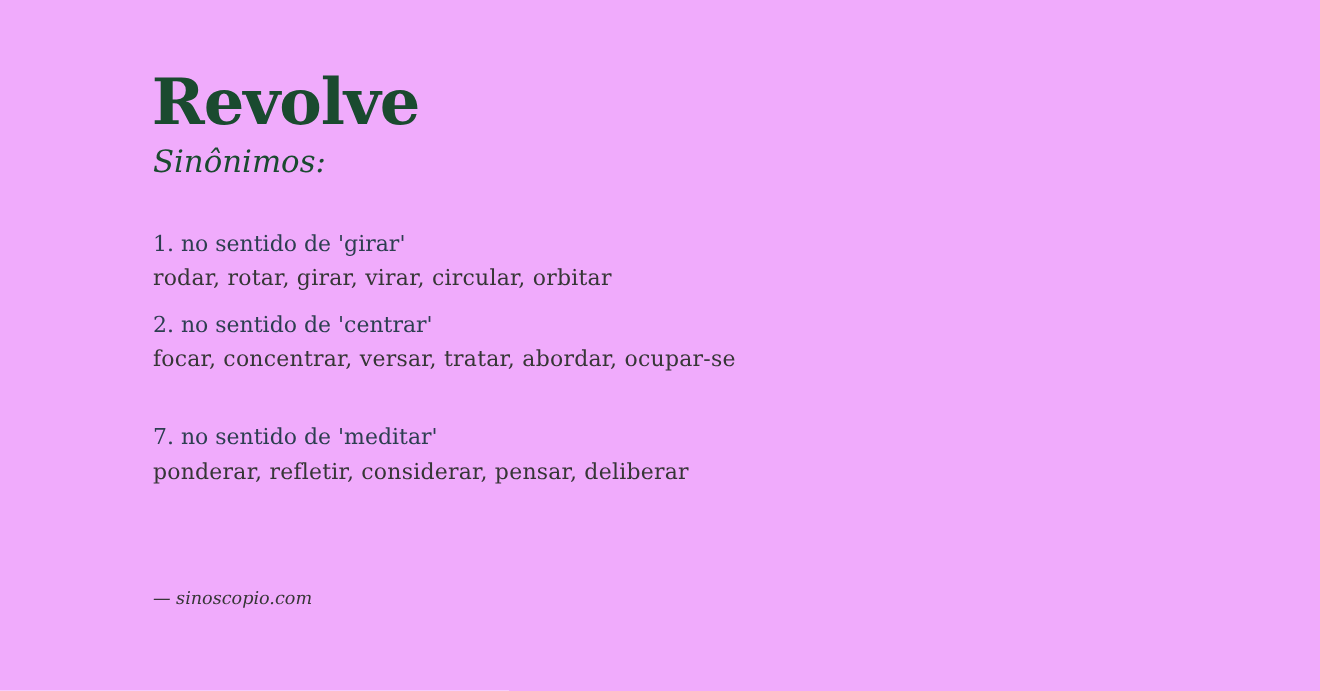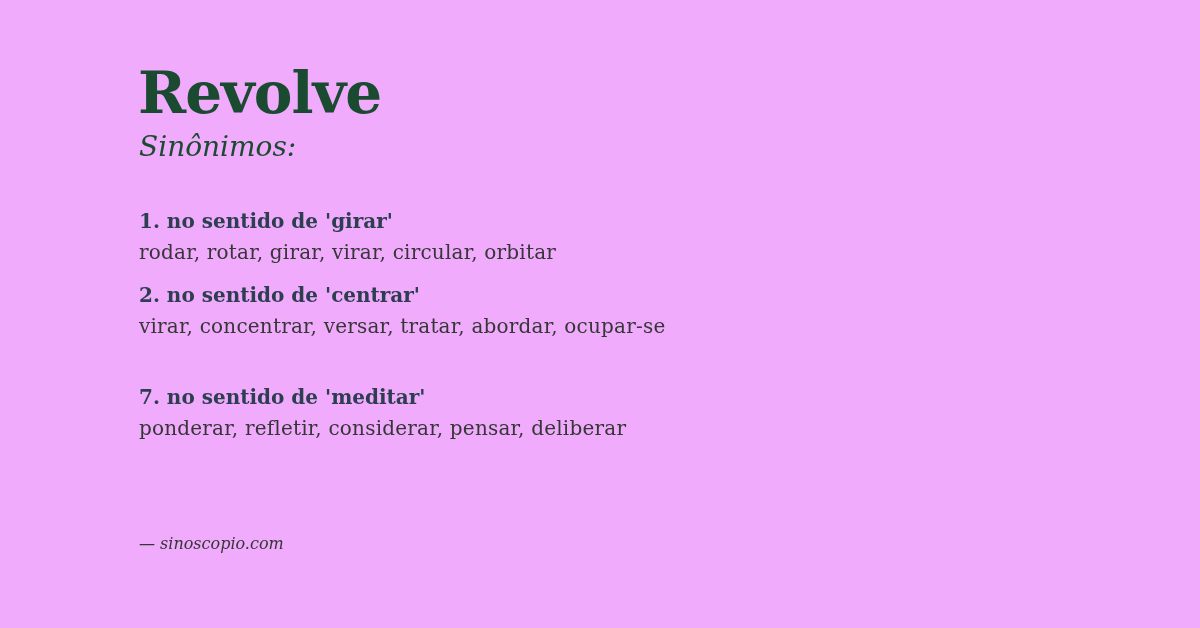--- a/index.html
+++ b/index.html
@@ -41,21 +41,21 @@
     position: absolute;
     left: 139px;
   }
   .sense-1 { top: 207px; }
   .sense-2 { top: 281px; }
   .sense-3 { top: 383px; }
   .sense-label {
     margin: 0;
     font-size: 20px;
     line-height: 28px;
-    font-weight: 700;
+    font-weight: 400;
     color: #2c3e50;
   }
   .sense-synonyms {
     margin: 0;
     font-size: 20px;
     line-height: 35px;
     font-weight: 400;
     color: #363636;
     letter-spacing: 0.2px;
     white-space: nowrap;
@@ -80,21 +80,21 @@
 
   <h2 class="subtitle">Sinônimos:</h2>
 
   <div class="sense sense-1">
     <p class="sense-label">1. no sentido de 'girar'</p>
     <p class="sense-synonyms">rodar, rotar, girar, virar, circular, orbitar</p>
   </div>
 
   <div class="sense sense-2">
     <p class="sense-label">2. no sentido de 'centrar'</p>
-    <p class="sense-synonyms">virar, concentrar, versar, tratar, abordar, ocupar-se</p>
+    <p class="sense-synonyms">focar, concentrar, versar, tratar, abordar, ocupar-se</p>
   </div>
 
   <div class="sense sense-3">
     <p class="sense-label">7. no sentido de 'meditar'</p>
     <p class="sense-synonyms">ponderar, refletir, considerar, pensar, deliberar</p>
   </div>
 
   <p class="attribution">— sinoscopio.com</p>
 
 </div>

